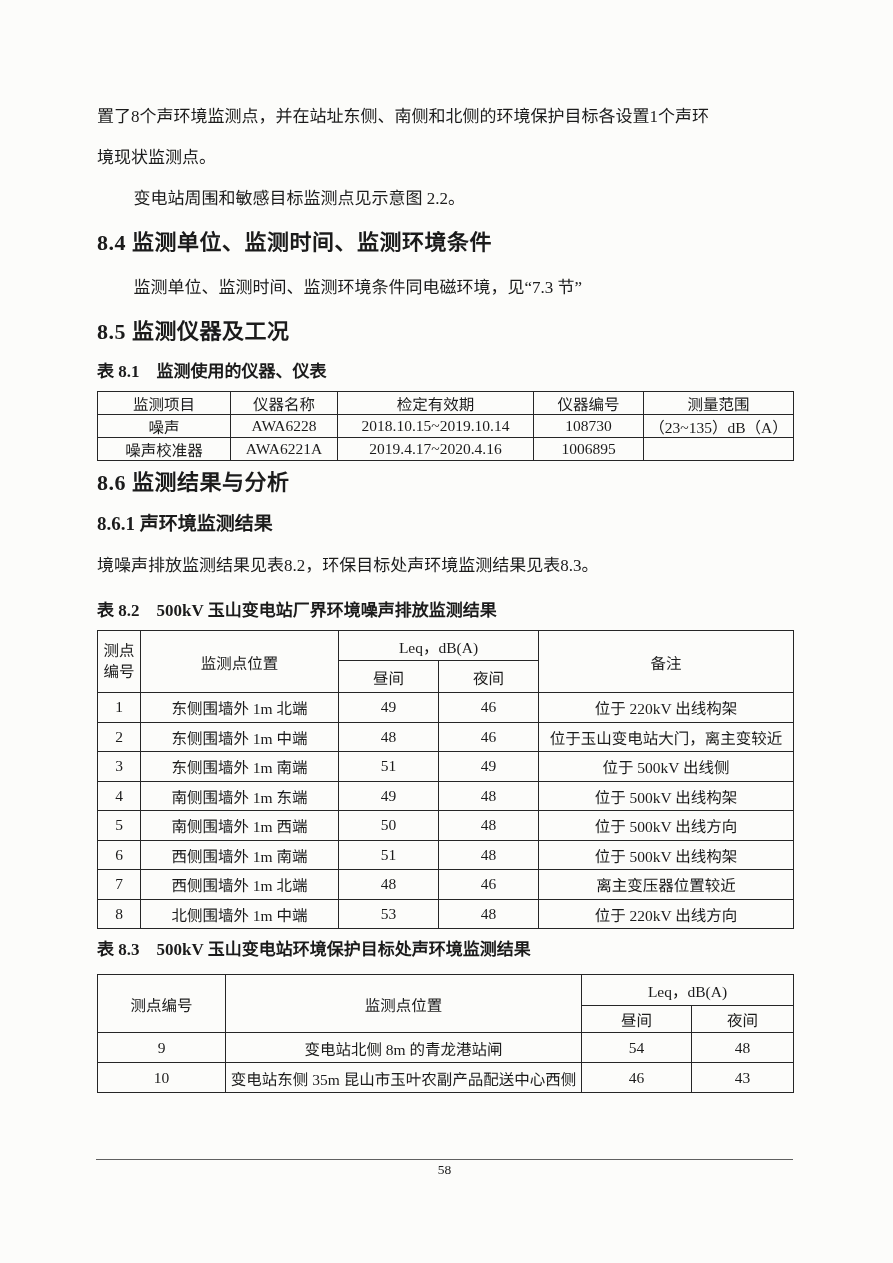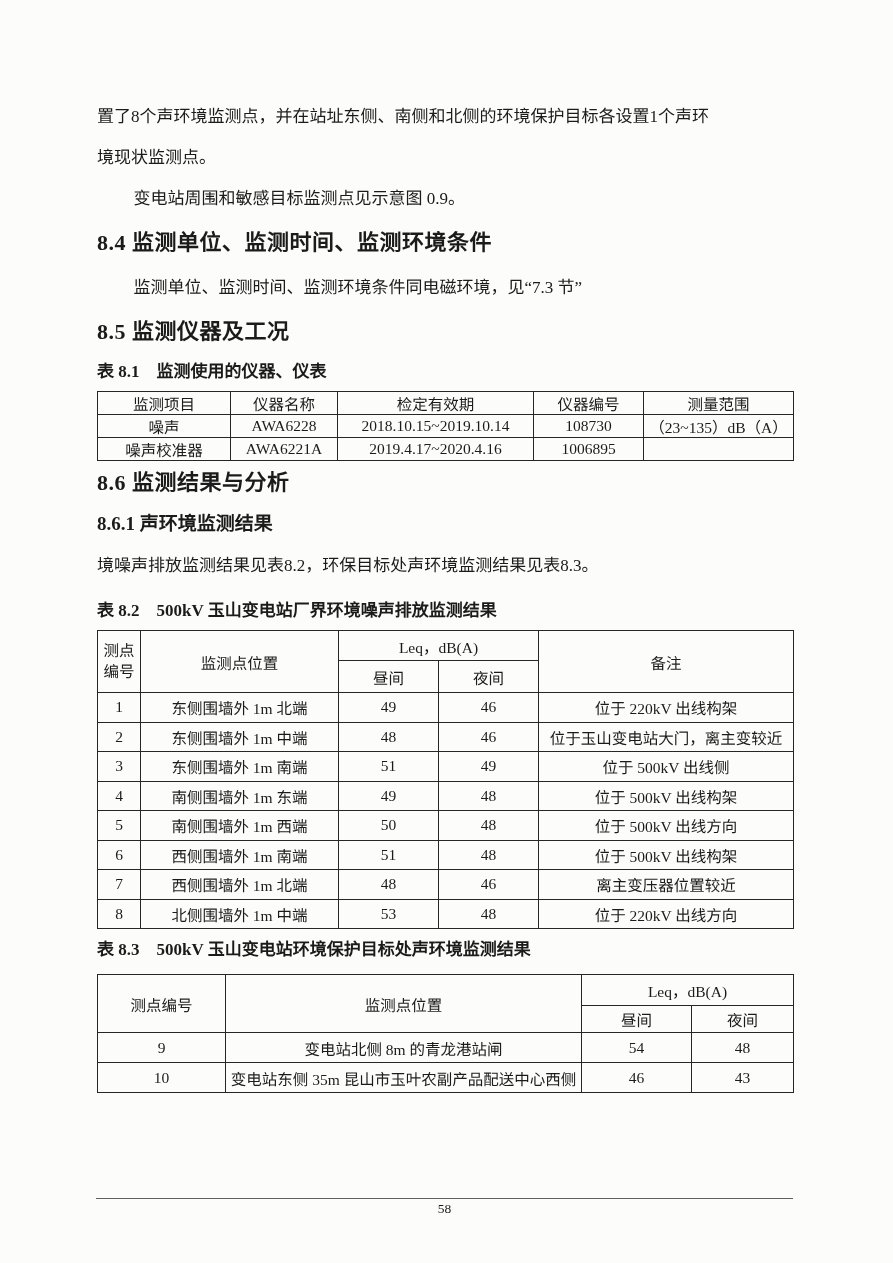--- a/index.html
+++ b/index.html
@@ -62,38 +62,38 @@
   table.t81 td, table.t81 th { height: 21px; }
   table.t82 th.h1 { height: 29px; }
   table.t82 th.h2 { height: 31px; }
   table.t82 td { height: 28.5px; }
   table.t83 th.h1 { height: 30px; }
   table.t83 th.h2 { height: 26px; }
   table.t83 td { height: 29px; }
   .pre { white-space: pre-line; line-height: 1.35; }
   .footer {
     position: absolute;
-    top: 1198px;
+    top: 1159px;
     left: 96px;
     width: 697px;
     border-top: 1.5px solid #606060;
     text-align: center;
     padding-top: 2px;
     font-size: 13.5px;
   }
 </style>
 </head>
 <body>
 
 <div class="page">
   <div class="content">
 
     <p class="p-body">置了8个声环境监测点，并在站址东侧、南侧和北侧的环境保护目标各设置1个声环</p>
     <p class="p-body">境现状监测点。</p>
-    <p class="p-body indent">变电站周围和敏感目标监测点见示意图 0.9。</p>
+    <p class="p-body indent">变电站周围和敏感目标监测点见示意图 2.2。</p>
 
     <h2 class="sec">8.4 监测单位、监测时间、监测环境条件</h2>
     <p class="p-body indent">监测单位、监测时间、监测环境条件同电磁环境，见“7.3 节”</p>
 
     <h2 class="sec">8.5 监测仪器及工况</h2>
 
     <div class="tbl-title">表 8.1　监测使用的仪器、仪表</div>
 
     <table class="doc t81">
       <colgroup>

